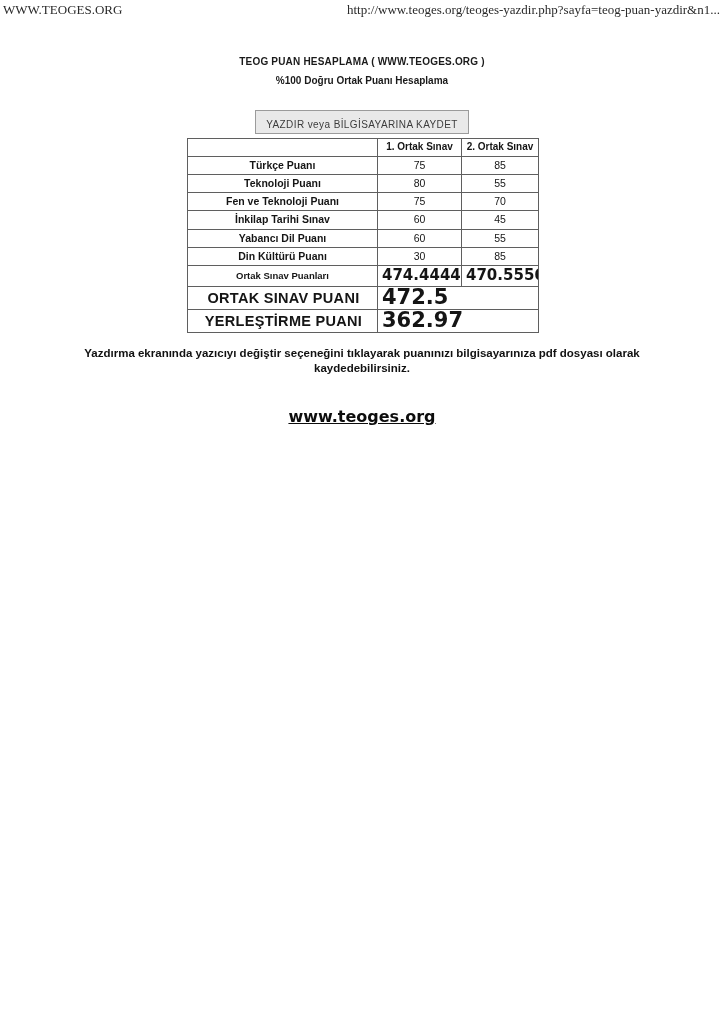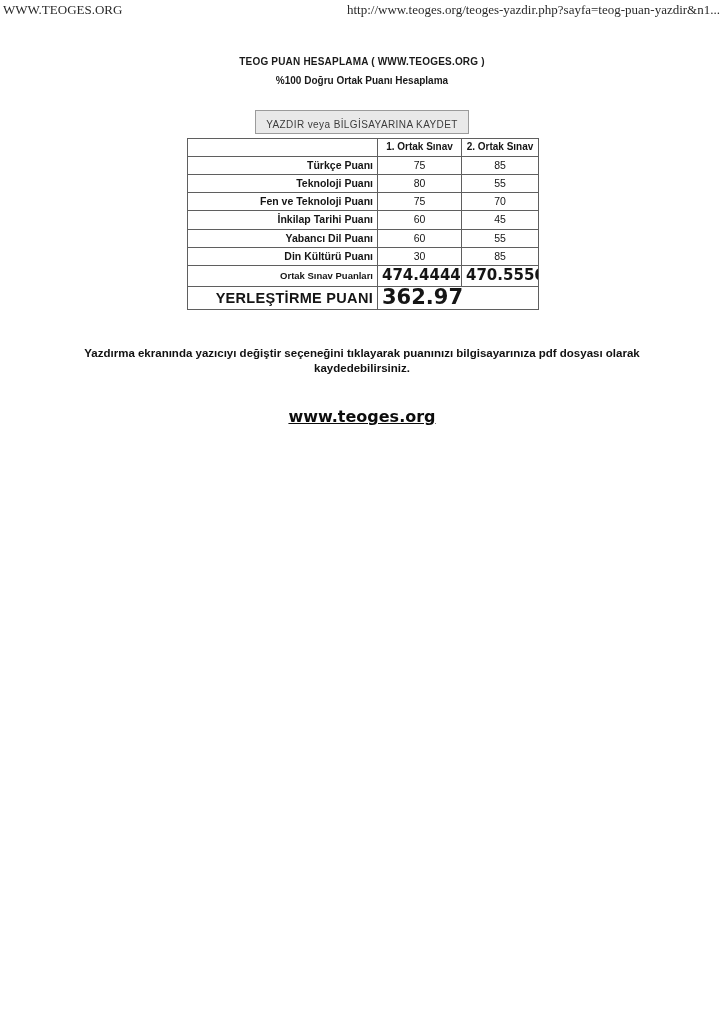--- a/index.html
+++ b/index.html
@@ -60,21 +60,21 @@
     color:#151515;
     overflow:hidden;white-space:nowrap;
   }
   col.c1{width:190px;}
   col.c2{width:84px;}
   col.c3{width:77px;}
   table.score th{
     font-weight:bold;text-align:center;font-size:10px;
     height:13px;
   }
-  td.lbl{font-weight:bold;text-align:right;}
+  td.lbl{font-weight:bold;text-align:center;}
   td.val{text-align:center;font-weight:normal;}
   tr.totals td.lbl{font-size:9.5px;}
   tr.totals td.val{font-size:15px;font-weight:bold;font-family:"DejaVu Sans","Liberation Sans",sans-serif;line-height:1.05;}
   tr.summary td.lbl{font-size:14.5px;letter-spacing:0.3px;padding-left:6px;}
   tr.summary td.bigval{
     font-size:21px;font-weight:bold;text-align:left;
     font-family:"DejaVu Sans","Liberation Sans",sans-serif;
     line-height:0.95;padding:1px 4px;
   }
   
@@ -133,38 +133,42 @@
         <td class="lbl">Teknoloji Puanı</td>
         <td class="val">80</td>
         <td class="val">55</td>
       </tr>
       <tr>
         <td class="lbl">Fen ve Teknoloji Puanı</td>
         <td class="val">75</td>
         <td class="val">70</td>
       </tr>
       <tr>
-        <td class="lbl">İnkilap Tarihi Puanı</td>
+        <td class="lbl">İnkilap Tarihi Sınav</td>
         <td class="val">60</td>
         <td class="val">45</td>
       </tr>
       <tr>
         <td class="lbl">Yabancı Dil Puanı</td>
         <td class="val">60</td>
         <td class="val">55</td>
       </tr>
       <tr>
         <td class="lbl">Din Kültürü Puanı</td>
         <td class="val">30</td>
         <td class="val">85</td>
       </tr>
       <tr class="totals">
         <td class="lbl">Ortak Sınav Puanları</td>
         <td class="val">474.4444</td>
         <td class="val">470.5556</td>
+      </tr>
+      <tr class="summary">
+        <td class="lbl">ORTAK SINAV PUANI</td>
+        <td class="bigval" colspan="2">472.5</td>
       </tr>
       <tr class="summary">
         <td class="lbl">YERLEŞTİRME PUANI</td>
         <td class="bigval" colspan="2">362.97</td>
       </tr>
     </tbody>
   </table>
 
   <p class="note">Yazdırma ekranında yazıcıyı değiştir seçeneğini tıklayarak puanınızı bilgisayarınıza pdf dosyası olarak kaydedebilirsiniz.</p>
 

